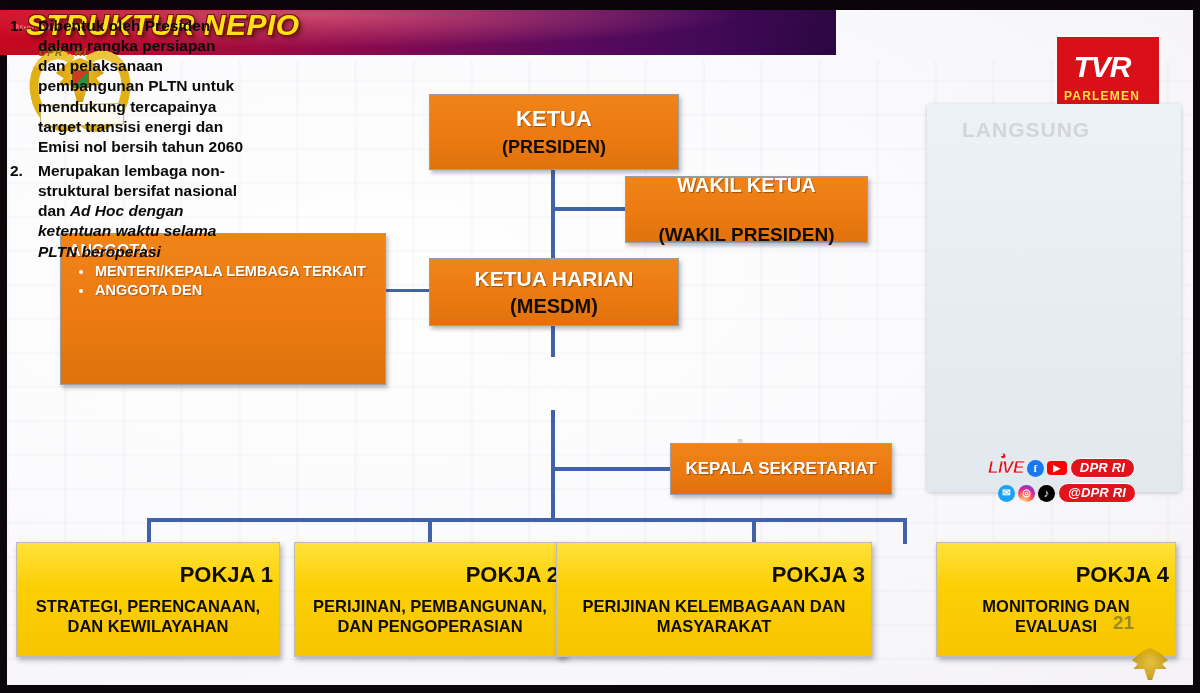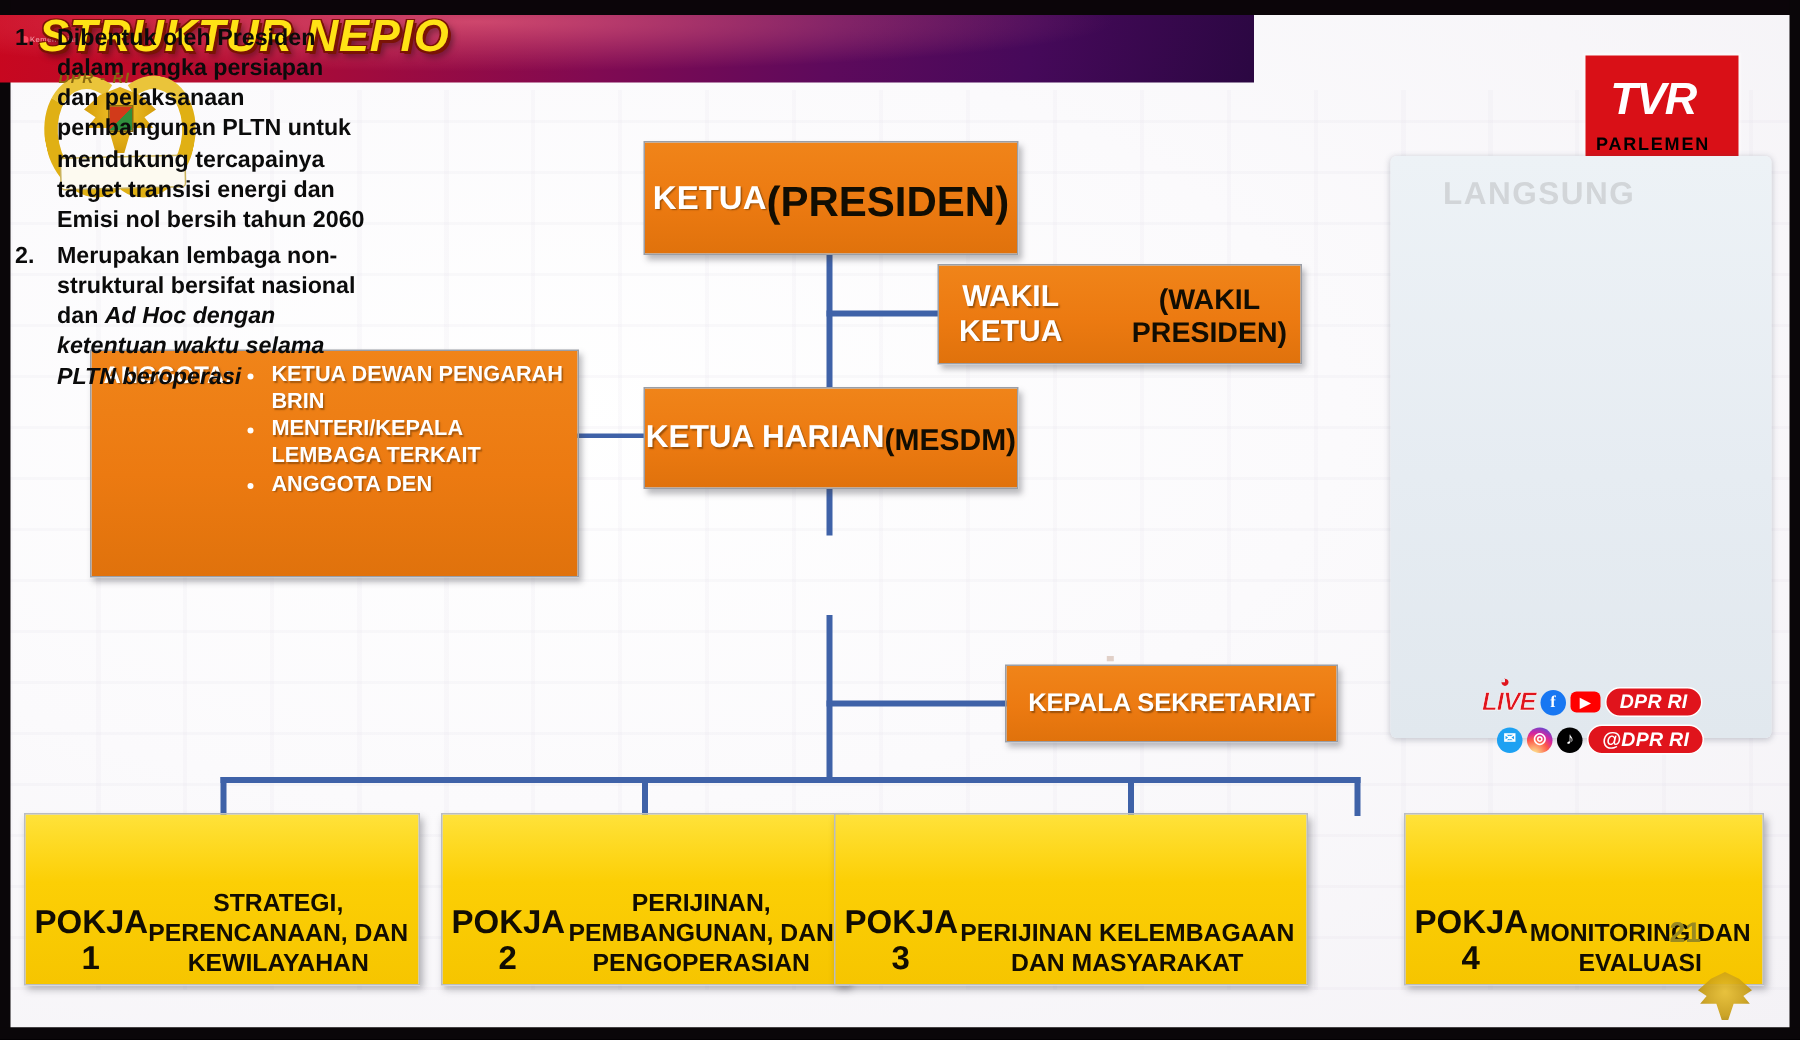--- a/index.html
+++ b/index.html
@@ -134,35 +134,35 @@
     text-align:center;
     font-size: 30px; font-weight: 700; font-style: italic;
     letter-spacing: -1px;
     color: #ffffff;
   }
   #tvr-logo .tvr-sub {
     position:absolute; left:0; top: 52px; width: 90px;
     text-align:center;
     font-size: 12px; font-weight: 700;
     letter-spacing: 1.2px;
-    color: #000000;
+    color: #fde047;
   }
 
   
   .conn {
     position: absolute;
     background: #3F62A8;
   }
 
   
   .box {
     position: absolute;
     box-sizing: border-box;
     display: flex;
-    flex-direction: row;
+    flex-direction: column;
     align-items: center;
     justify-content: center;
     text-align: center;
     line-height: 1.12;
   }
   .box.orange {
     background: linear-gradient(180deg,#F08419 0%, #EC7A11 55%, #E0720C 100%);
     border: 1px solid #9a9ea6;
     box-shadow: 2px 3px 4px rgba(60,60,70,.35);
   }
@@ -177,21 +177,21 @@
     text-shadow: 1px 1px 1px rgba(90,45,0,.55);
   }
   .line-black {
     color: #120d02;
     font-weight: 700;
   }
 
   
   #box-ketua          { left: 429px; top: 94px;  width: 250px; height: 76px; }
   #box-ketua .l1      { font-size: 22px; }
-  #box-ketua .l2      { font-size: 28px; margin-top: 5px; }
+  #box-ketua .l2      { font-size: 18px; margin-top: 5px; }
 
   #box-wakil-ketua    { left: 625px; top: 176px; width: 243px; height: 67px; gap: 24px; }
   #box-wakil-ketua .l1{ font-size: 20px; }
   #box-wakil-ketua .l2{ font-size: 19px; margin-top: 4px; }
 
   #box-ketua-harian   { left: 429px; top: 258px; width: 250px; height: 68px; }
   #box-ketua-harian .l1{ font-size: 21px; }
   #box-ketua-harian .l2{ font-size: 20px; margin-top: 4px; }
 
   #box-wakil-harian   { left: 413px; top: 355px; width: 276px; height: 55px; }
@@ -416,21 +416,20 @@
 
   <div id="center-ghost">nepi</div>
 
   <div class="box orange" id="box-sekretariat">
     <div class="l1 line-white">KEPALA SEKRETARIAT</div>
   </div>
 
   <div class="box orange" id="box-anggota">
     <div class="ang-title">ANGGOTA:</div>
     <ul>
-      <li>KETUA DEWAN PENGARAH BRIN</li>
       <li>MENTERI/KEPALA LEMBAGA TERKAIT</li>
       <li>ANGGOTA DEN</li>
     </ul>
   </div>
 
   <div class="box yellow pokja" id="pokja-1">
     <div class="p-title line-black">POKJA 1</div>
     <div class="p-desc line-black">STRATEGI, PERENCANAAN, DAN KEWILAYAHAN</div>
   </div>
   <div class="box yellow pokja" id="pokja-2">

